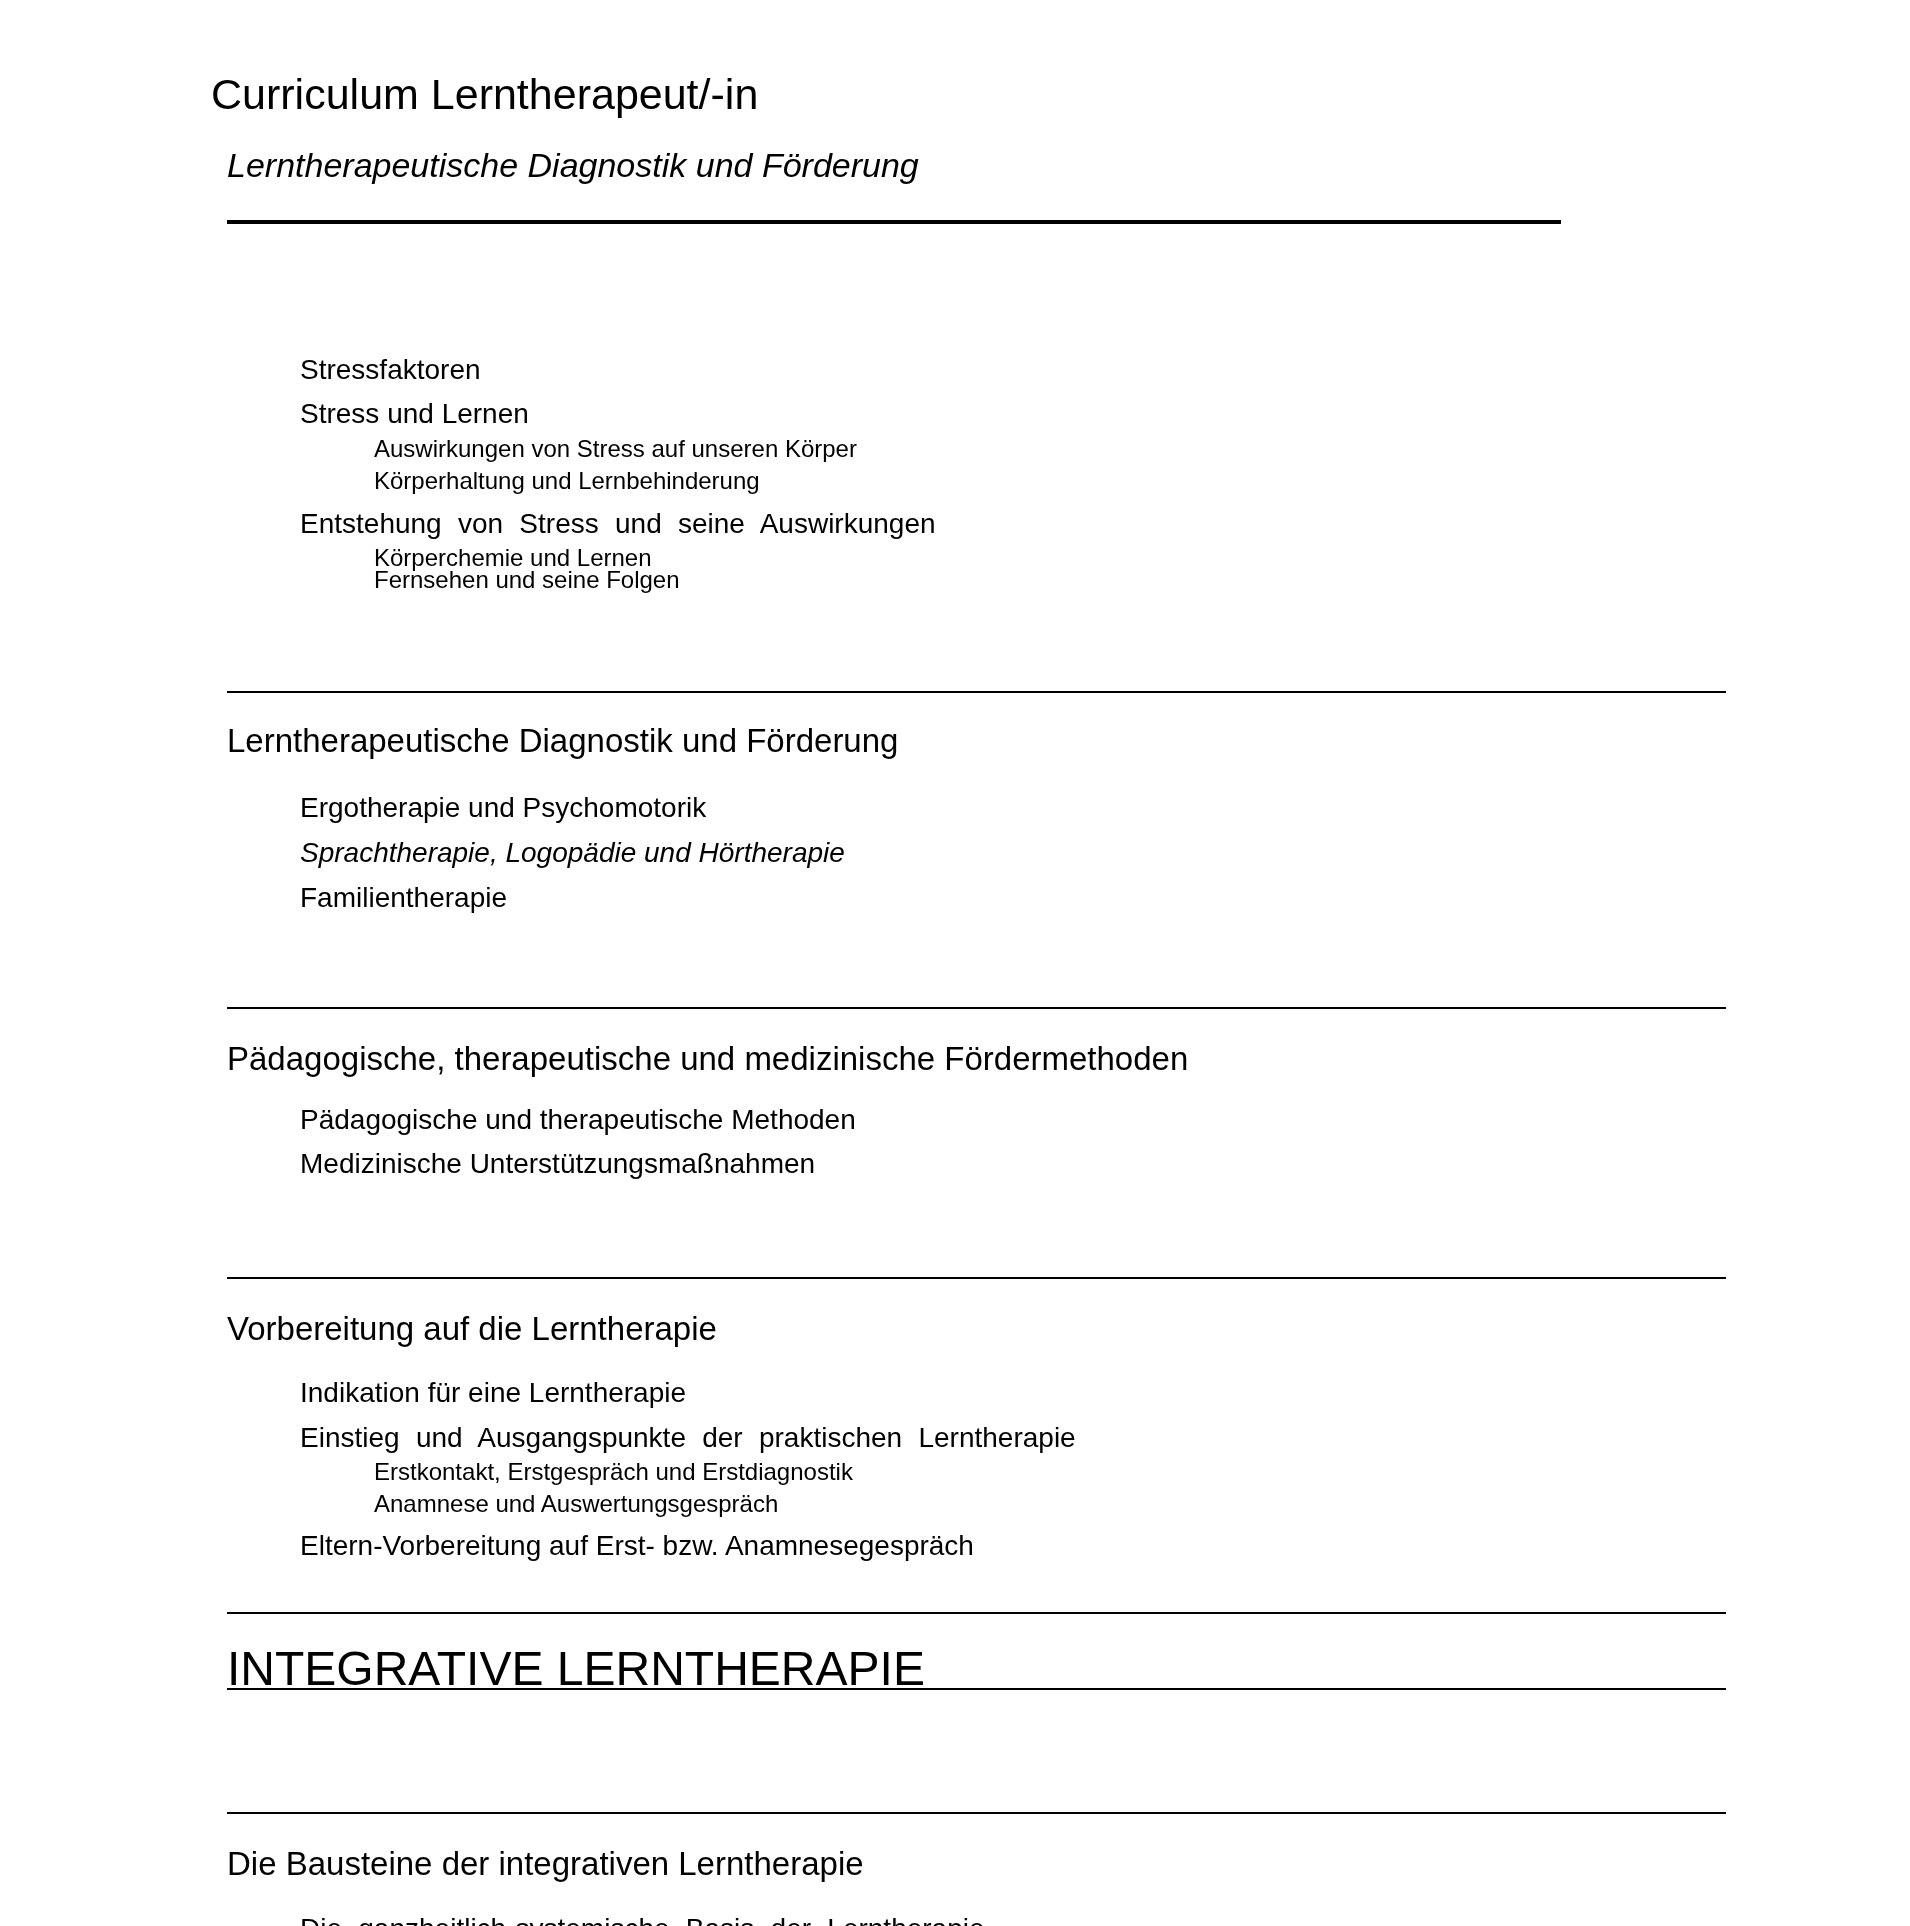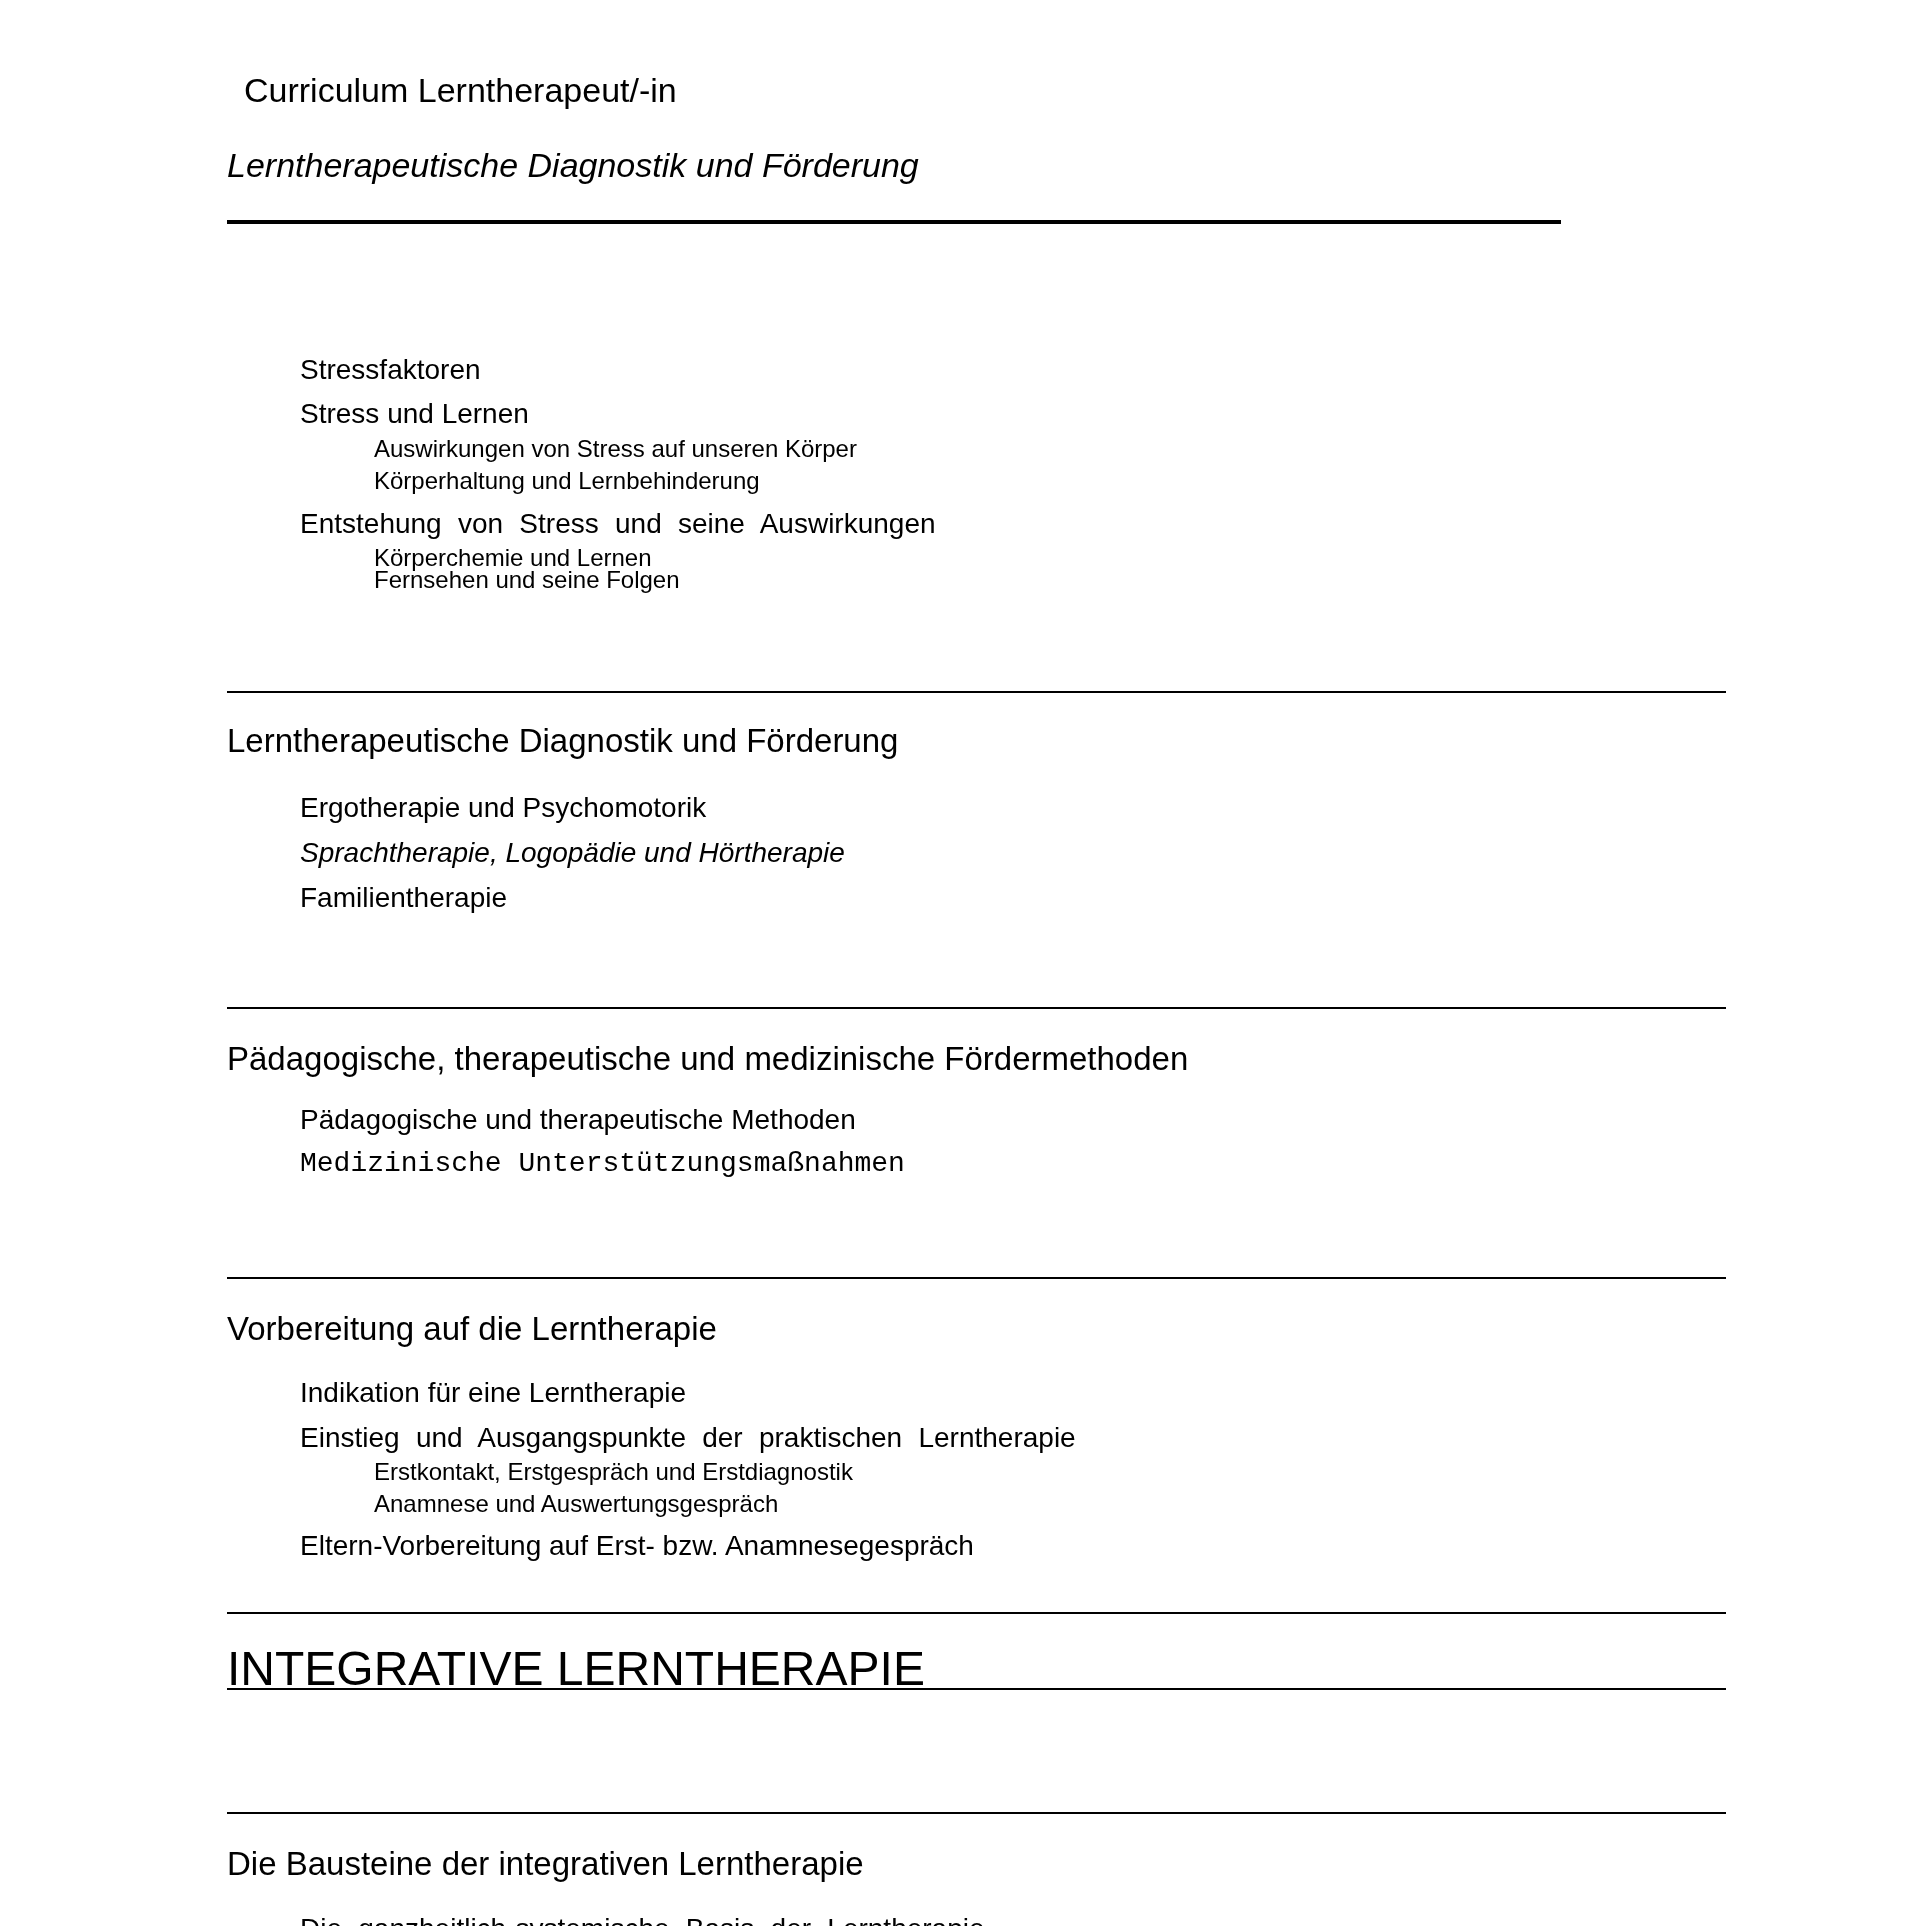--- a/index.html
+++ b/index.html
@@ -5,21 +5,21 @@
   html, body { margin: 0; padding: 0; background: #ffffff; }
   body {
     width: 1911px;
     height: 2703px;
     position: relative;
     font-family: "Liberation Sans", sans-serif;
     color: #000000;
     overflow: hidden;
   }
   .abs { position: absolute; white-space: nowrap; }
-  .title { left: 244px; top: 73px; font-size: 34px; line-height: 1; }
+  .title { left: 211px; top: 73px; font-size: 43px; line-height: 1; }
   .subtitle { left: 227px; top: 148px; font-size: 34px; line-height: 1; font-style: italic; }
   .header-rule { left: 227px; top: 220px; width: 1334px; height: 3.5px; background: #000; }
   .rule { left: 227px; width: 1499px; height: 2.3px; background: #000; }
   .h2 { left: 227px; font-size: 33px; line-height: 1; }
   .h-caps { left: 227px; font-size: 48px; line-height: 1; }
   .l1 { left: 300px; font-size: 28px; line-height: 1; }
   .l2 { left: 374px; font-size: 24px; line-height: 1; }
   .justify-wide { word-spacing: 8.5px; }
 </style>
 </head>
@@ -39,21 +39,21 @@
 
 <div class="abs rule" style="top:691px;"></div>
 <div class="abs h2" style="top:724px;">Lerntherapeutische Diagnostik und Förderung</div>
 <div class="abs l1" style="top:794px;">Ergotherapie und Psychomotorik</div>
 <div class="abs l1" style="top:839px;font-style:italic;">Sprachtherapie, Logopädie und Hörtherapie</div>
 <div class="abs l1" style="top:884px;">Familientherapie</div>
 
 <div class="abs rule" style="top:1007px;"></div>
 <div class="abs h2" style="top:1042px;">Pädagogische, therapeutische und medizinische Fördermethoden</div>
 <div class="abs l1" style="top:1106px;">Pädagogische und therapeutische Methoden</div>
-<div class="abs l1" style="top:1150px;font-family:Liberation Mono, monospace;">Medizinische Unterstützungsmaßnahmen</div>
+<div class="abs l1" style="top:1150px;">Medizinische Unterstützungsmaßnahmen</div>
 
 <div class="abs rule" style="top:1277px;"></div>
 <div class="abs h2" style="top:1312px;">Vorbereitung auf die Lerntherapie</div>
 <div class="abs l1" style="top:1379px;">Indikation für eine Lerntherapie</div>
 <div class="abs l1 justify-wide" style="top:1424px;">Einstieg und Ausgangspunkte der praktischen Lerntherapie</div>
 <div class="abs l2" style="top:1460px;">Erstkontakt, Erstgespräch und Erstdiagnostik</div>
 <div class="abs l2" style="top:1492px;">Anamnese und Auswertungsgespräch</div>
 <div class="abs l1" style="top:1532px;">Eltern-Vorbereitung auf Erst- bzw. Anamnesegespräch</div>
 
 <div class="abs rule" style="top:1612px;"></div>

